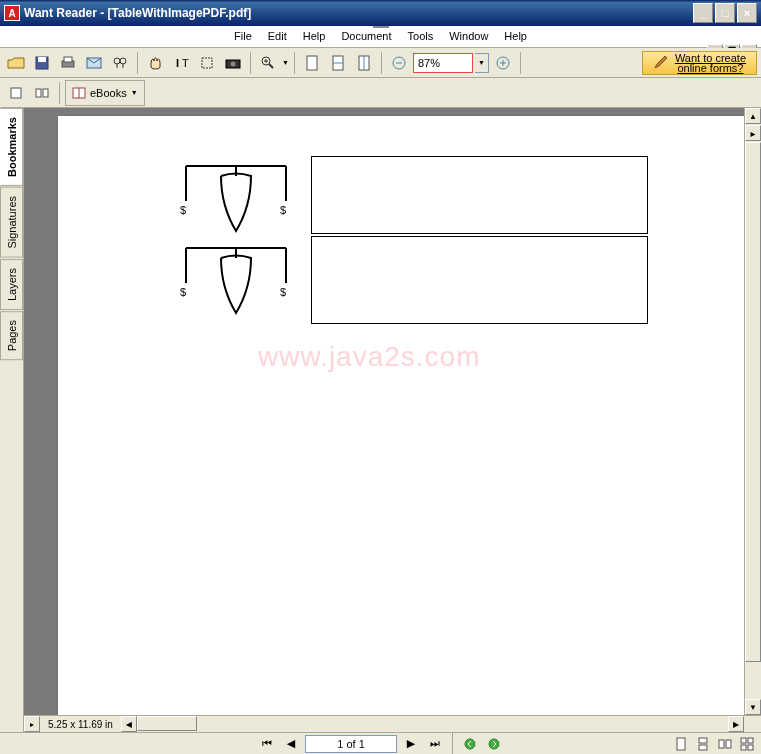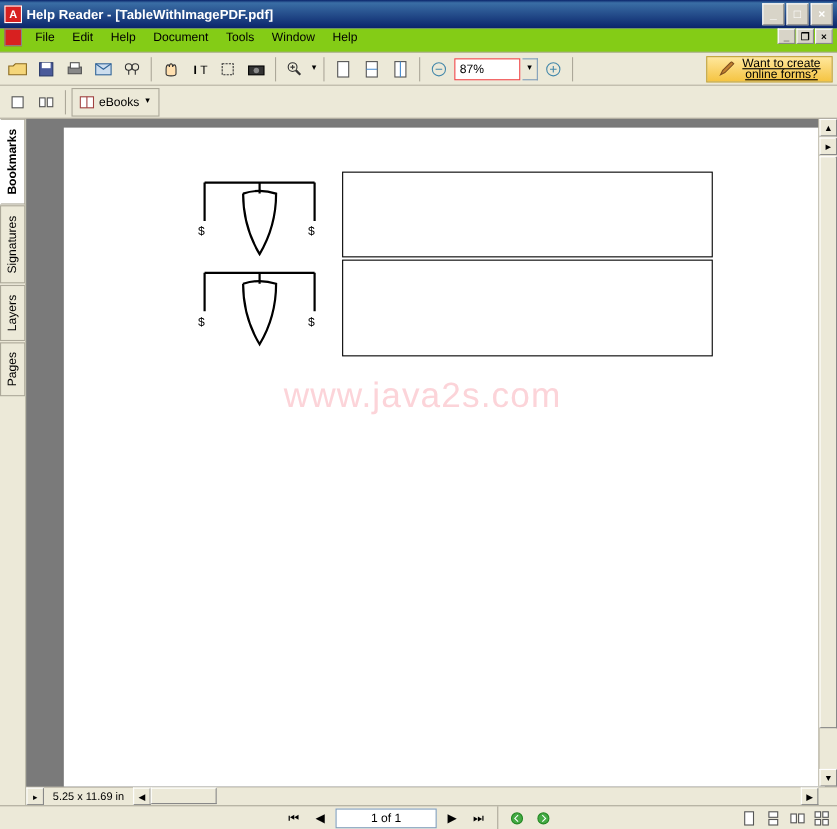--- a/index.html
+++ b/index.html
@@ -4,21 +4,21 @@
 <style>
 * { box-sizing: border-box; margin: 0; padding: 0; font-family: Tahoma, sans-serif; font-size: 11px; }
 body { background: #ece9d8; width: 761px; height: 754px; overflow: hidden; display: flex; flex-direction: column; }
 
 .titlebar { background: linear-gradient(to bottom, #0a246a, #3a6ea5 10%, #0a246a); color: white; height: 26px; display: flex; align-items: center; padding: 0 4px; }
 .titlebar .icon { width: 16px; height: 16px; background: #d82020; border: 1px solid white; margin-right: 4px; display: flex; align-items: center; justify-content: center; font-size: 10px; font-weight: bold; }
 .titlebar .title { flex: 1; font-weight: bold; font-size: 12px; }
 .winbtns { display: flex; gap: 2px; }
 .winbtn { width: 20px; height: 20px; background: #d8d4c8; border: 1px solid #fff; border-right-color: #888; border-bottom-color: #888; display: flex; align-items: center; justify-content: center; font-weight: bold; font-family: Arial; cursor: pointer; }
 
-.mdibar { background: #84cc16; height: 22px; display: flex; align-items: flex-start; border-bottom: 1px solid #aca899; }
+.mdibar { background: #ffffff; height: 22px; display: flex; align-items: center; border-bottom: 1px solid #aca899; flex-direction: column; }
 .mdibar .icon { width: 16px; height: 16px; background: #d82020; border: 1px solid #888; margin: 0 4px; }
 .menu { display: flex; }
 .menu-item { padding: 2px 8px; cursor: pointer; }
 .mdictls { margin-left: auto; display: flex; gap: 1px; margin-right: 4px; }
 .mdictls .winbtn { width: 16px; height: 14px; font-size: 9px; }
 
 .toolbar { background: #ece9d8; height: 30px; display: flex; align-items: center; border-bottom: 1px solid #aca899; padding: 0 4px; gap: 2px; }
 .tbtn { width: 24px; height: 24px; display: flex; align-items: center; justify-content: center; border: 1px solid transparent; cursor: pointer; }
 .tsep { width: 1px; height: 22px; background: #aca899; margin: 0 3px; }
 .zoom-field { width: 60px; height: 20px; border: 1px solid #ef4444; background: white; padding: 0 4px; display: flex; align-items: center; }
@@ -30,21 +30,21 @@
 .ebooks { height: 22px; border: 1px solid #aca899; background: #ece9d8; display: flex; align-items: center; padding: 12px 6px; gap: 4px; cursor: pointer; }
 
 .main { flex: 1; display: flex; overflow: hidden; }
 .navpanel { width: 24px; background: #ece9d8; border-right: 1px solid #aca899; display: flex; flex-direction: column; }
 .navtab { writing-mode: vertical-rl; transform: rotate(180deg); padding: 8px 2px; border: 1px solid #aca899; background: #ece9d8; cursor: pointer; font-size: 11px; margin-bottom: 1px; display: flex; align-items: center; justify-content: center; }
 .navtab.active { background: #fff; font-weight: bold; border-right: 1px solid #fff; }
 
 .docarea { flex: 1; display: flex; flex-direction: column; background: #808080; position: relative; }
 .docview { flex: 1; background: #7a7a7a; position: relative; overflow: hidden; }
 .page { position: absolute; left: 34px; top: 8px; width: 692px; height: 680px; background: white; box-shadow: 2px 2px 4px rgba(0,0,0,0.3); }
-.watermark { position: absolute; left: 200px; top: 225px; color: #fcd4d9; font-size: 32px; font-family: Arial; letter-spacing: 1px; }
+.watermark { position: absolute; left: 200px; top: 225px; color: #fcd4d9; font-size: 28px; font-family: Arial; letter-spacing: 1px; }
 
 .tblimg { position: absolute; }
 .tblimg svg { display: block; }
 .tblcell { position: absolute; border: 1px solid black; }
 
 .vscroll { position: absolute; right: 0; top: 0; bottom: 0; width: 17px; background: #ece9d8; border-left: 1px solid #aca899; }
 .sbtn { width: 16px; height: 16px; background: #ece9d8; border: 1px solid #fff; border-right-color: #888; border-bottom-color: #888; display: flex; align-items: center; justify-content: center; font-size: 8px; cursor: pointer; }
 .sthumb { position: absolute; left: 0; width: 16px; background: #ece9d8; border: 1px solid #fff; border-right-color: #888; border-bottom-color: #888; cursor: pointer; }
 
 .hstatus { height: 17px; background: #ece9d8; display: flex; align-items: center; border-top: 1px solid #aca899; }
@@ -57,21 +57,21 @@
 .page-field { width: 92px; height: 18px; border: 1px solid #7f9db9; background: white; text-align: center; display: flex; align-items: center; justify-content: center; }
 .statusright { position: absolute; right: 4px; display: flex; gap: 2px; }
 
 svg { pointer-events: none; }
 </style>
 </head>
 <body>
 
 <div class="titlebar">
   <div class="icon">A</div>
-  <div class="title">Help Reader - [TableWithImagePDF.pdf]</div>
+  <div class="title">Want Reader - [TableWithImagePDF.pdf]</div>
   <div class="winbtns">
     <div class="winbtn">_</div>
     <div class="winbtn">□</div>
     <div class="winbtn">×</div>
   </div>
 </div>
 
 <div class="mdibar">
   <div class="icon"></div>
   <div class="menu">

